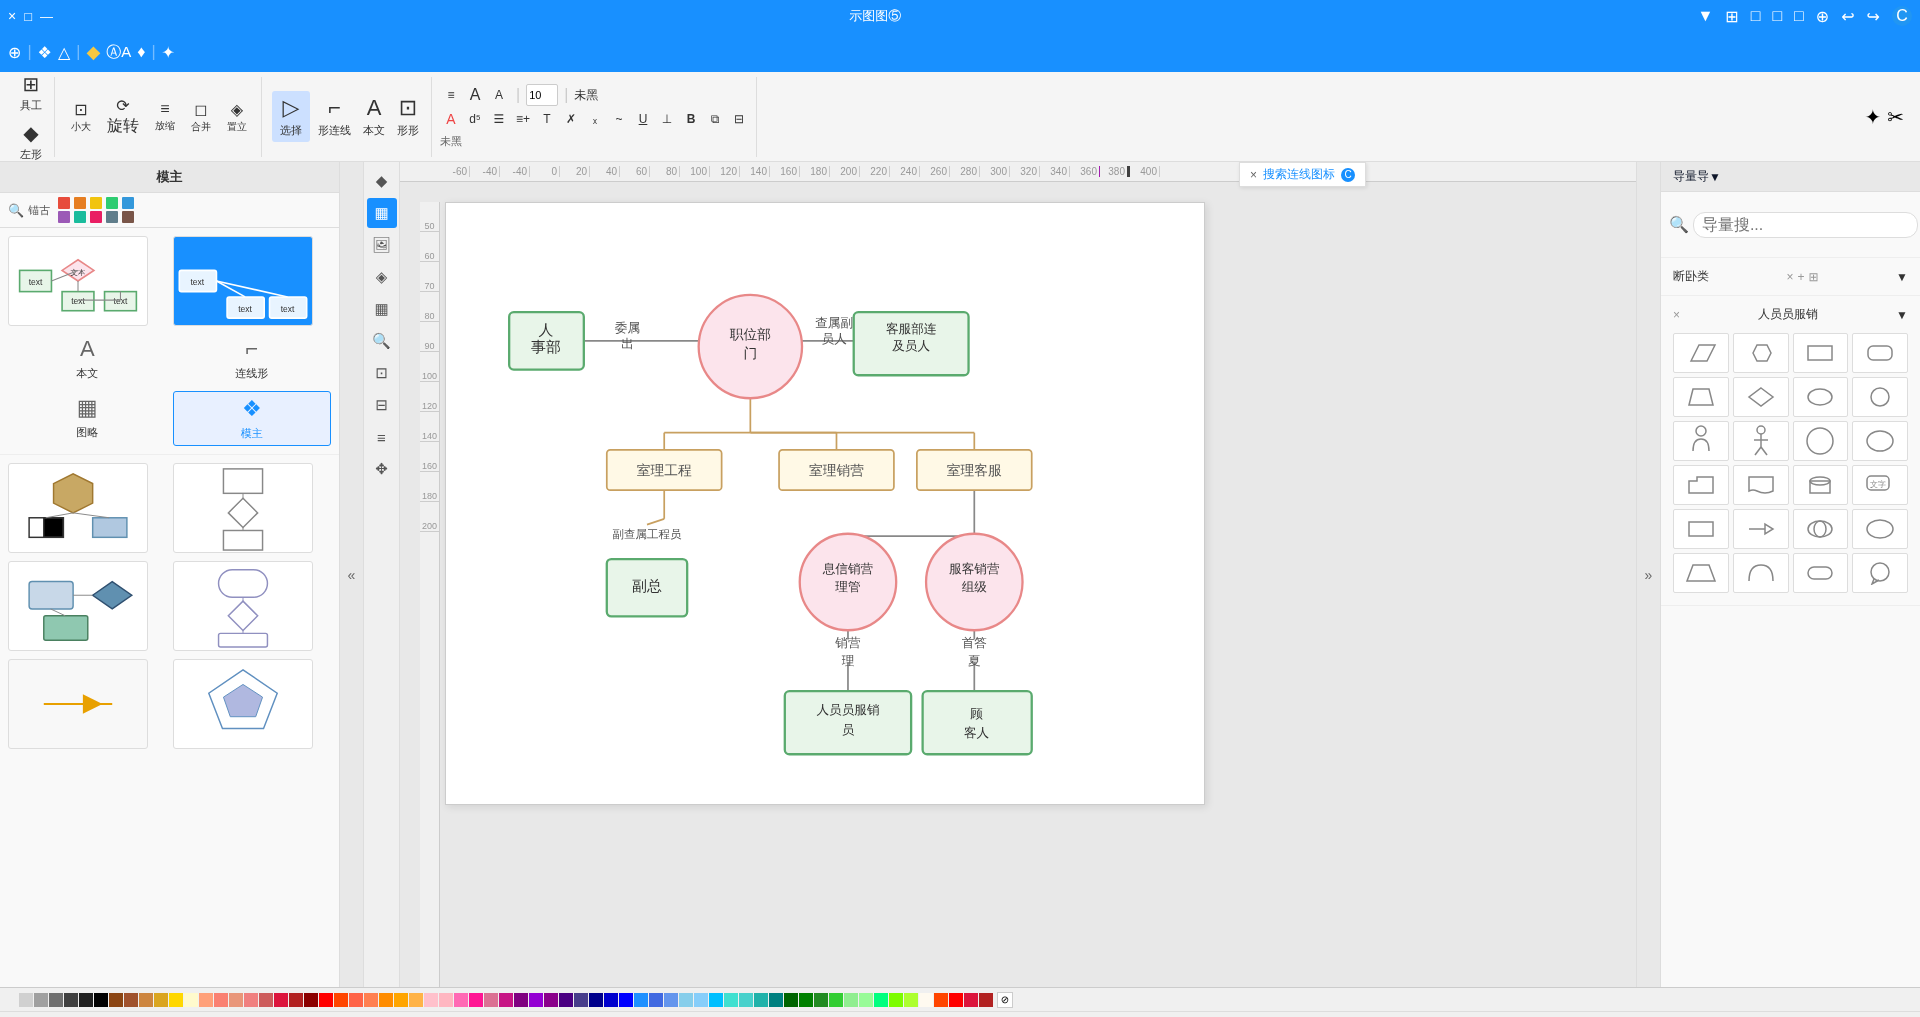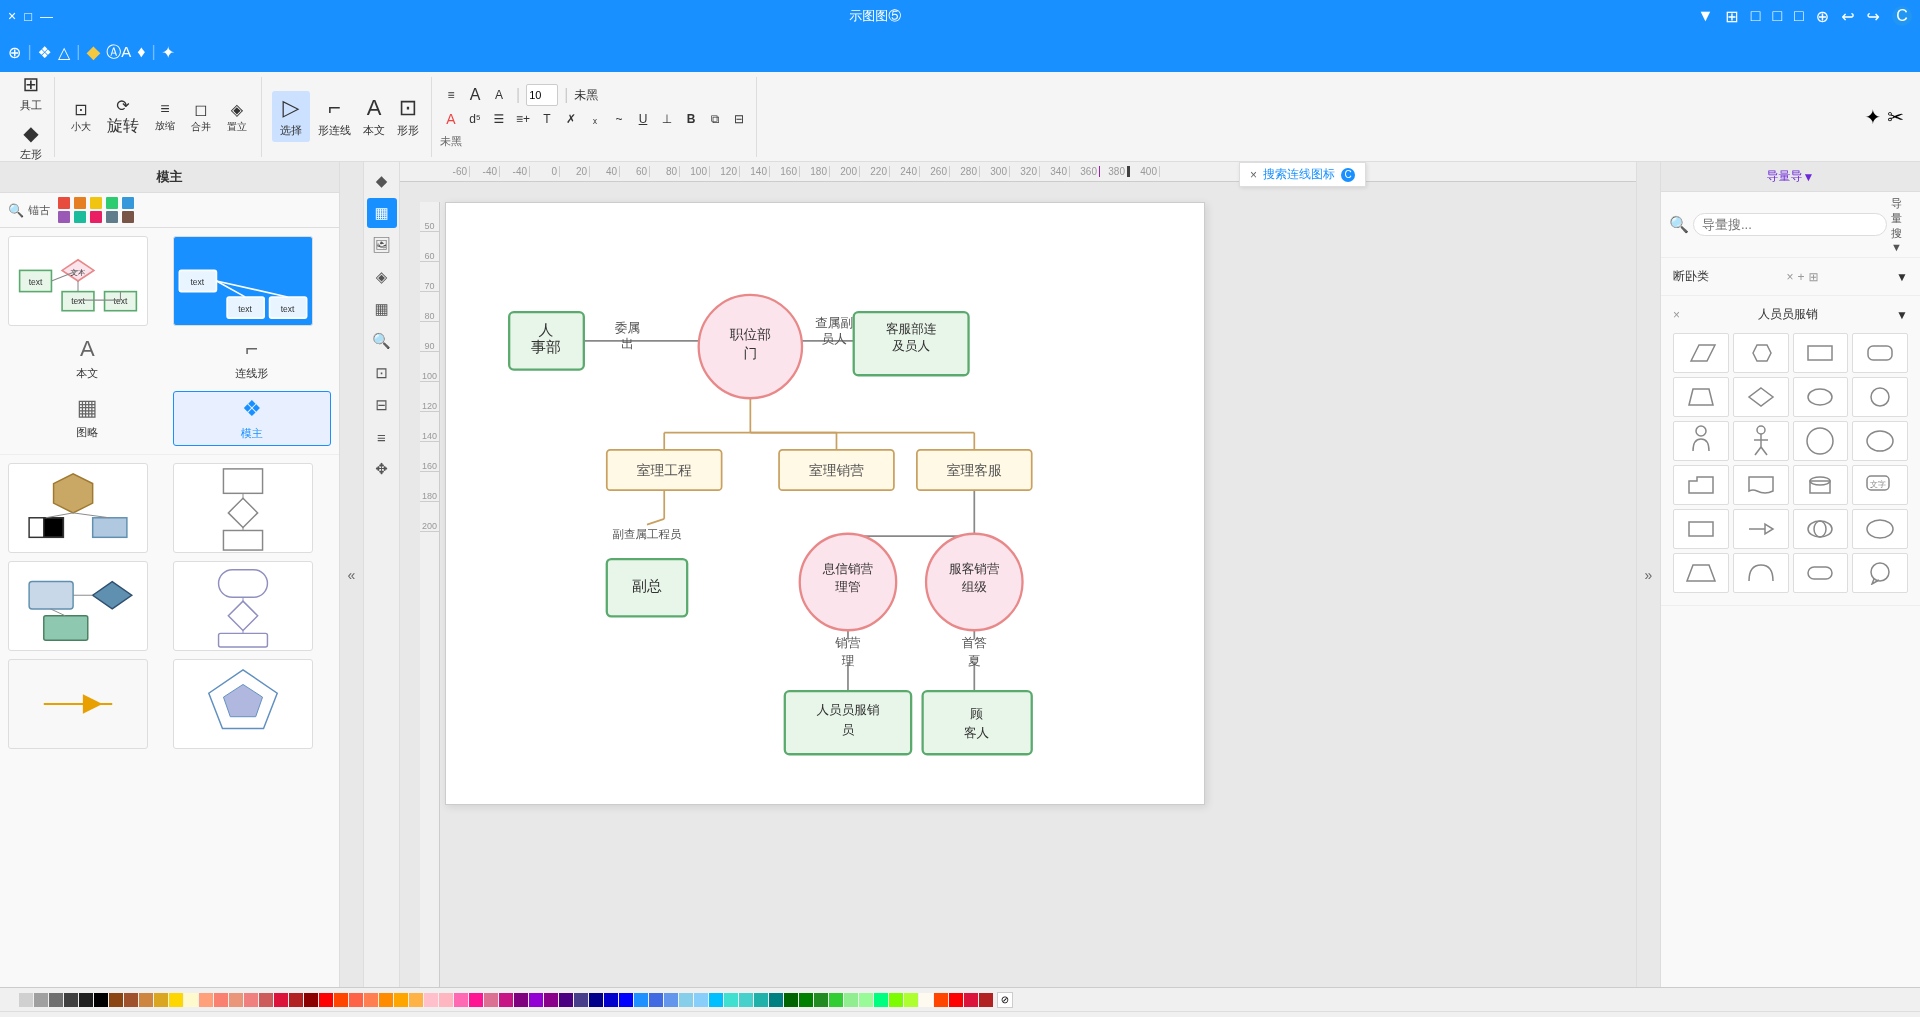--- a/index.html
+++ b/index.html
@@ -209,25 +209,25 @@
       background: #f9f9f9;
       border-left: 1px solid #ddd;
       display: flex;
       flex-direction: column;
       overflow: hidden;
     }
     .right-panel-header {
       background: #e8e8e8;
       padding: 6px 12px;
       font-size: 12px;
-      color: #6d28d9;
+      color: #0f172a;
       border-bottom: 1px solid #ddd;
       display: flex;
       align-items: center;
-      justify-content: center;
+      justify-content: flex-start;
     }
     .right-section {
       border-bottom: 1px solid #eee;
       padding: 6px;
     }
     .right-section-header {
       display: flex;
       align-items: center;
       justify-content: space-between;
       font-size: 12px;
@@ -270,21 +270,21 @@
       align-items: center;
       gap: 4px;
       padding: 4px 8px;
       border-bottom: 1px solid #eee;
     }
     .search-input {
       flex: 1;
       border: 1px solid #ddd;
       border-radius: 12px;
       padding: 3px 8px;
-      font-size: 13px;
+      font-size: 16px;
       outline: none;
     }
 
     
     #right-expand-btn {
       width: 24px;
       background: #e8e8e8;
       border-left: 1px solid #ddd;
       display: flex;
       align-items: center;

